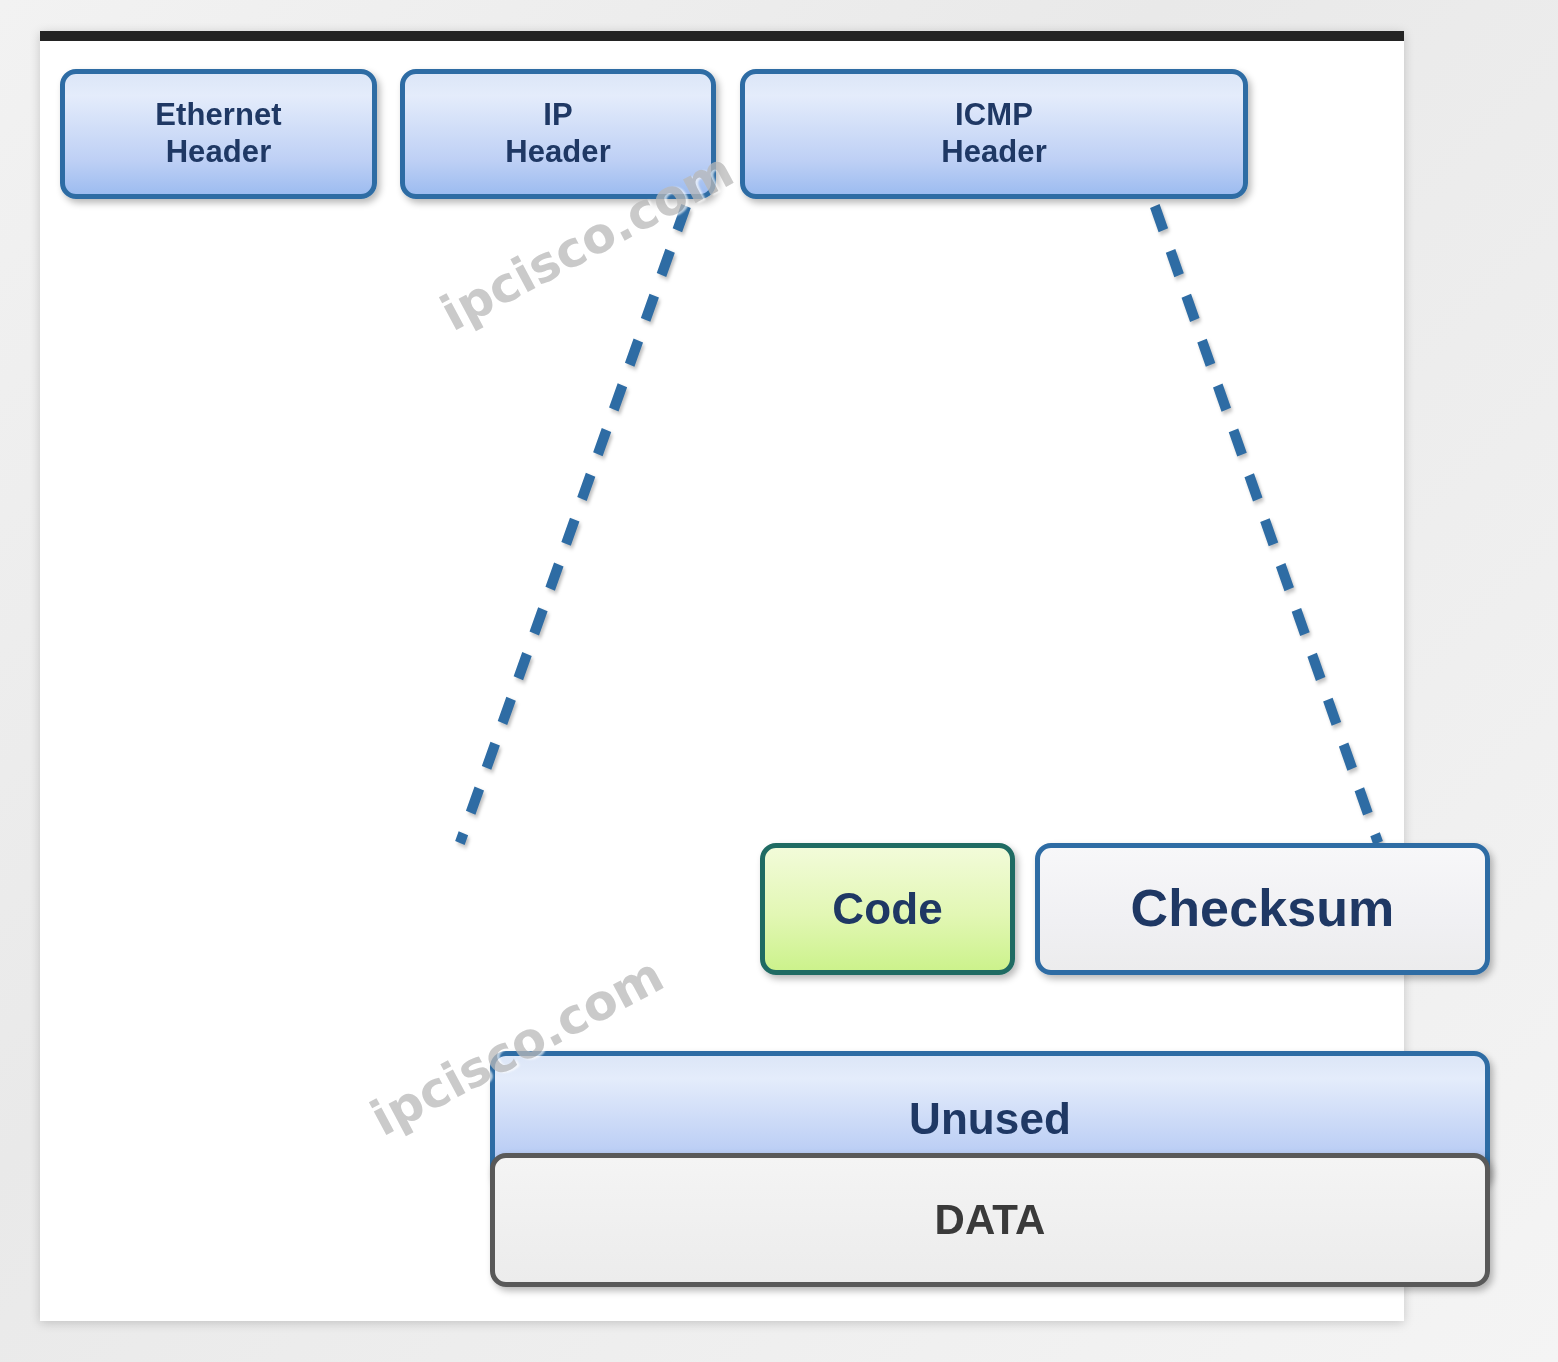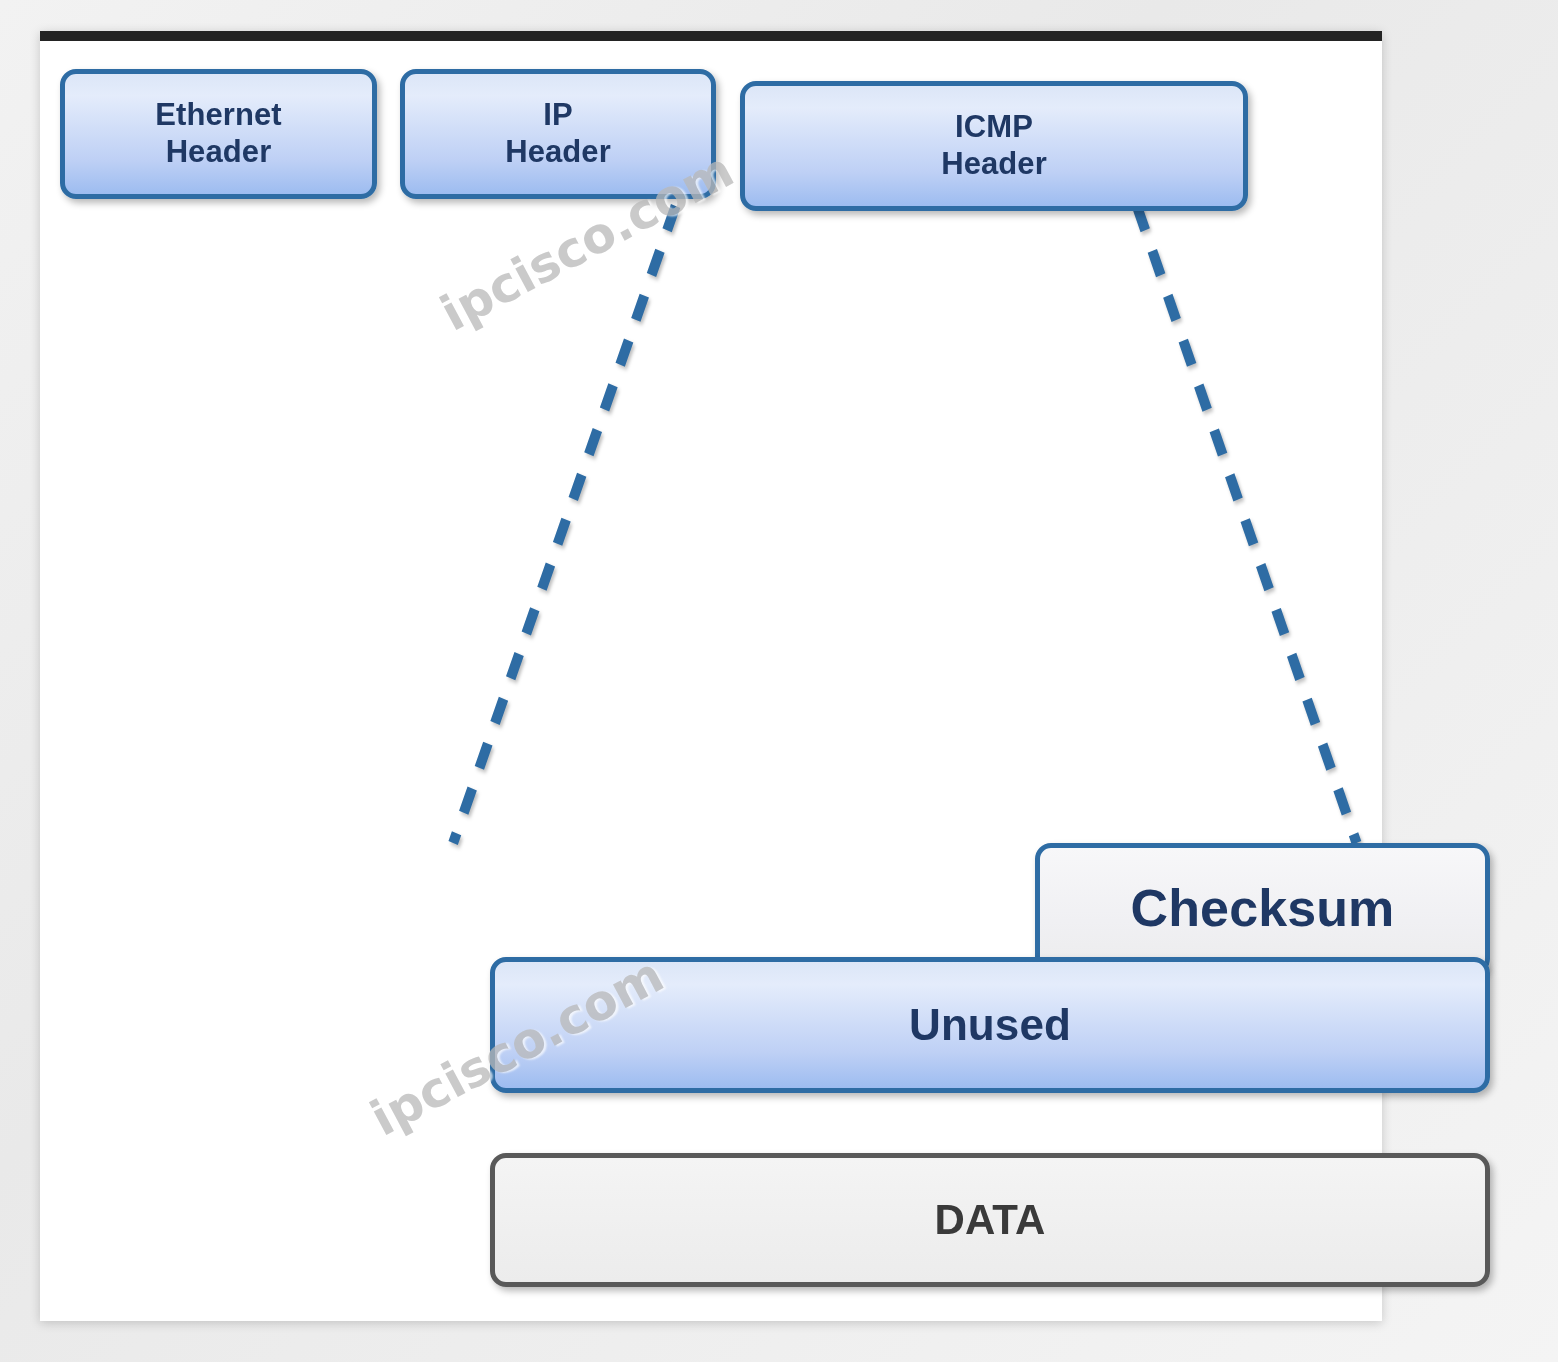--- a/index.html
+++ b/index.html
@@ -24,20 +24,21 @@
 
   
   #canvas {
     position: absolute;
     left: 40px;
     top: 31px;
     width: 1342px;
     height: 1290px;
     background: #ffffff;
     box-shadow: 0 2px 10px rgba(0,0,0,0.18);
+    padding-left: 22px;
   }
   
   #top-bar {
     position: absolute;
     left: 0;
     top: 0;
     width: 100%;
     height: 10px;
     background: #232323;
   }
@@ -129,33 +130,36 @@
     <div class="box blue" style="left:20px;  top:38px;  width:317px; height:130px; font-size:31px;">
       <span style="white-space:pre-line;">Ethernet
 Header</span>
     </div>
 
     <div class="box blue" style="left:360px; top:38px;  width:316px; height:130px; font-size:31px;">
       <span style="white-space:pre-line;">IP
 Header</span>
     </div>
 
-    <div class="box blue" style="left:700px; top:38px;  width:508px; height:130px; font-size:31px;margin-top:12px;">
+    <div class="box blue" style="left:700px; top:38px;  width:508px; height:130px; font-size:31px;">
       <span style="white-space:pre-line;">ICMP
 Header</span>
     </div>
 
 
 
+    <div class="box green" style="left:720px; top:812px; width:255px; height:132px; font-size:44px;">
+      <span>Code</span>
+    </div>
 
     <div class="box graylight" style="left:995px; top:812px; width:455px; height:132px; font-size:52px;">
       <span>Checksum</span>
     </div>
 
-    <div class="box blue" style="left:450px; top:926px; width:1000px; height:136px; font-size:44px;">
+    <div class="box blue" style="left:450px; top:1020px; width:1000px; height:136px; font-size:44px;">
       <span>Unused</span>
     </div>
 
     <div class="box graydark" style="left:450px; top:1122px; width:1000px; height:134px; font-size:42px;">
       <span>DATA</span>
     </div>
 
     <div class="watermark" style="left:405px; top:258px; font-size:49px; transform: rotate(-28deg);">ipcisco.com</div>
 
     <div class="watermark" style="left:335px; top:1063px; font-size:49px; transform: rotate(-28deg);">ipcisco.com</div>

